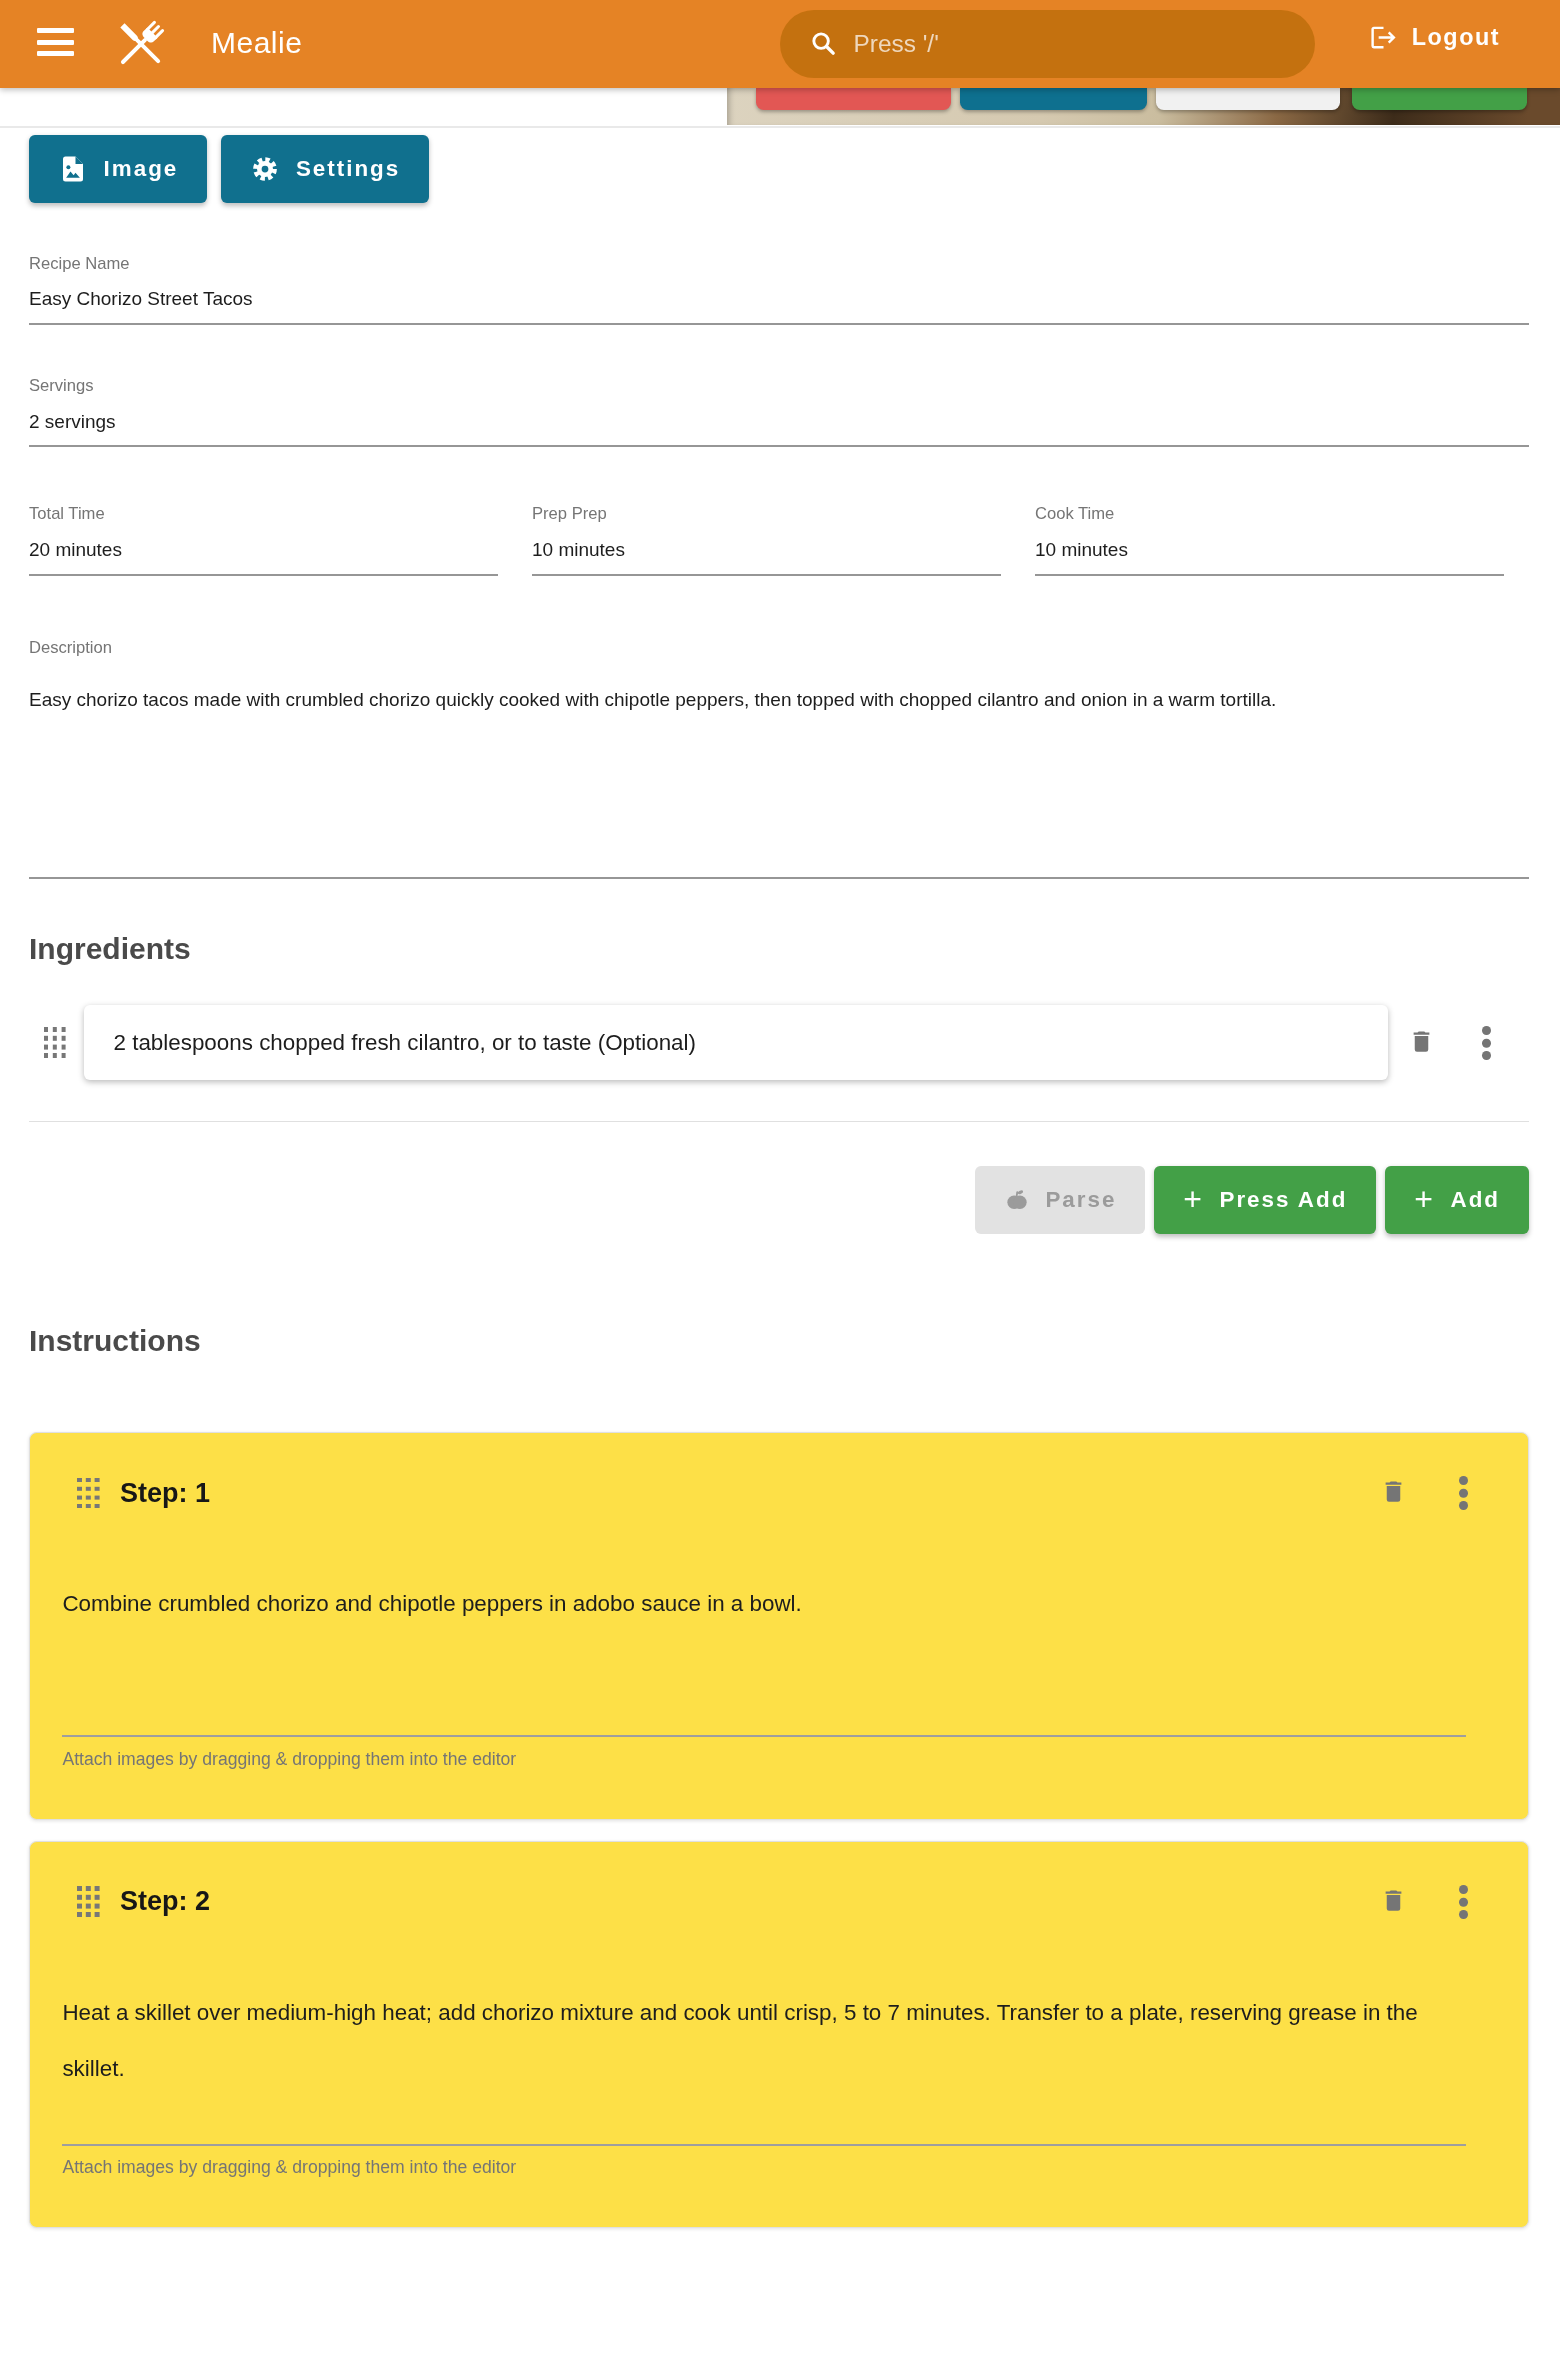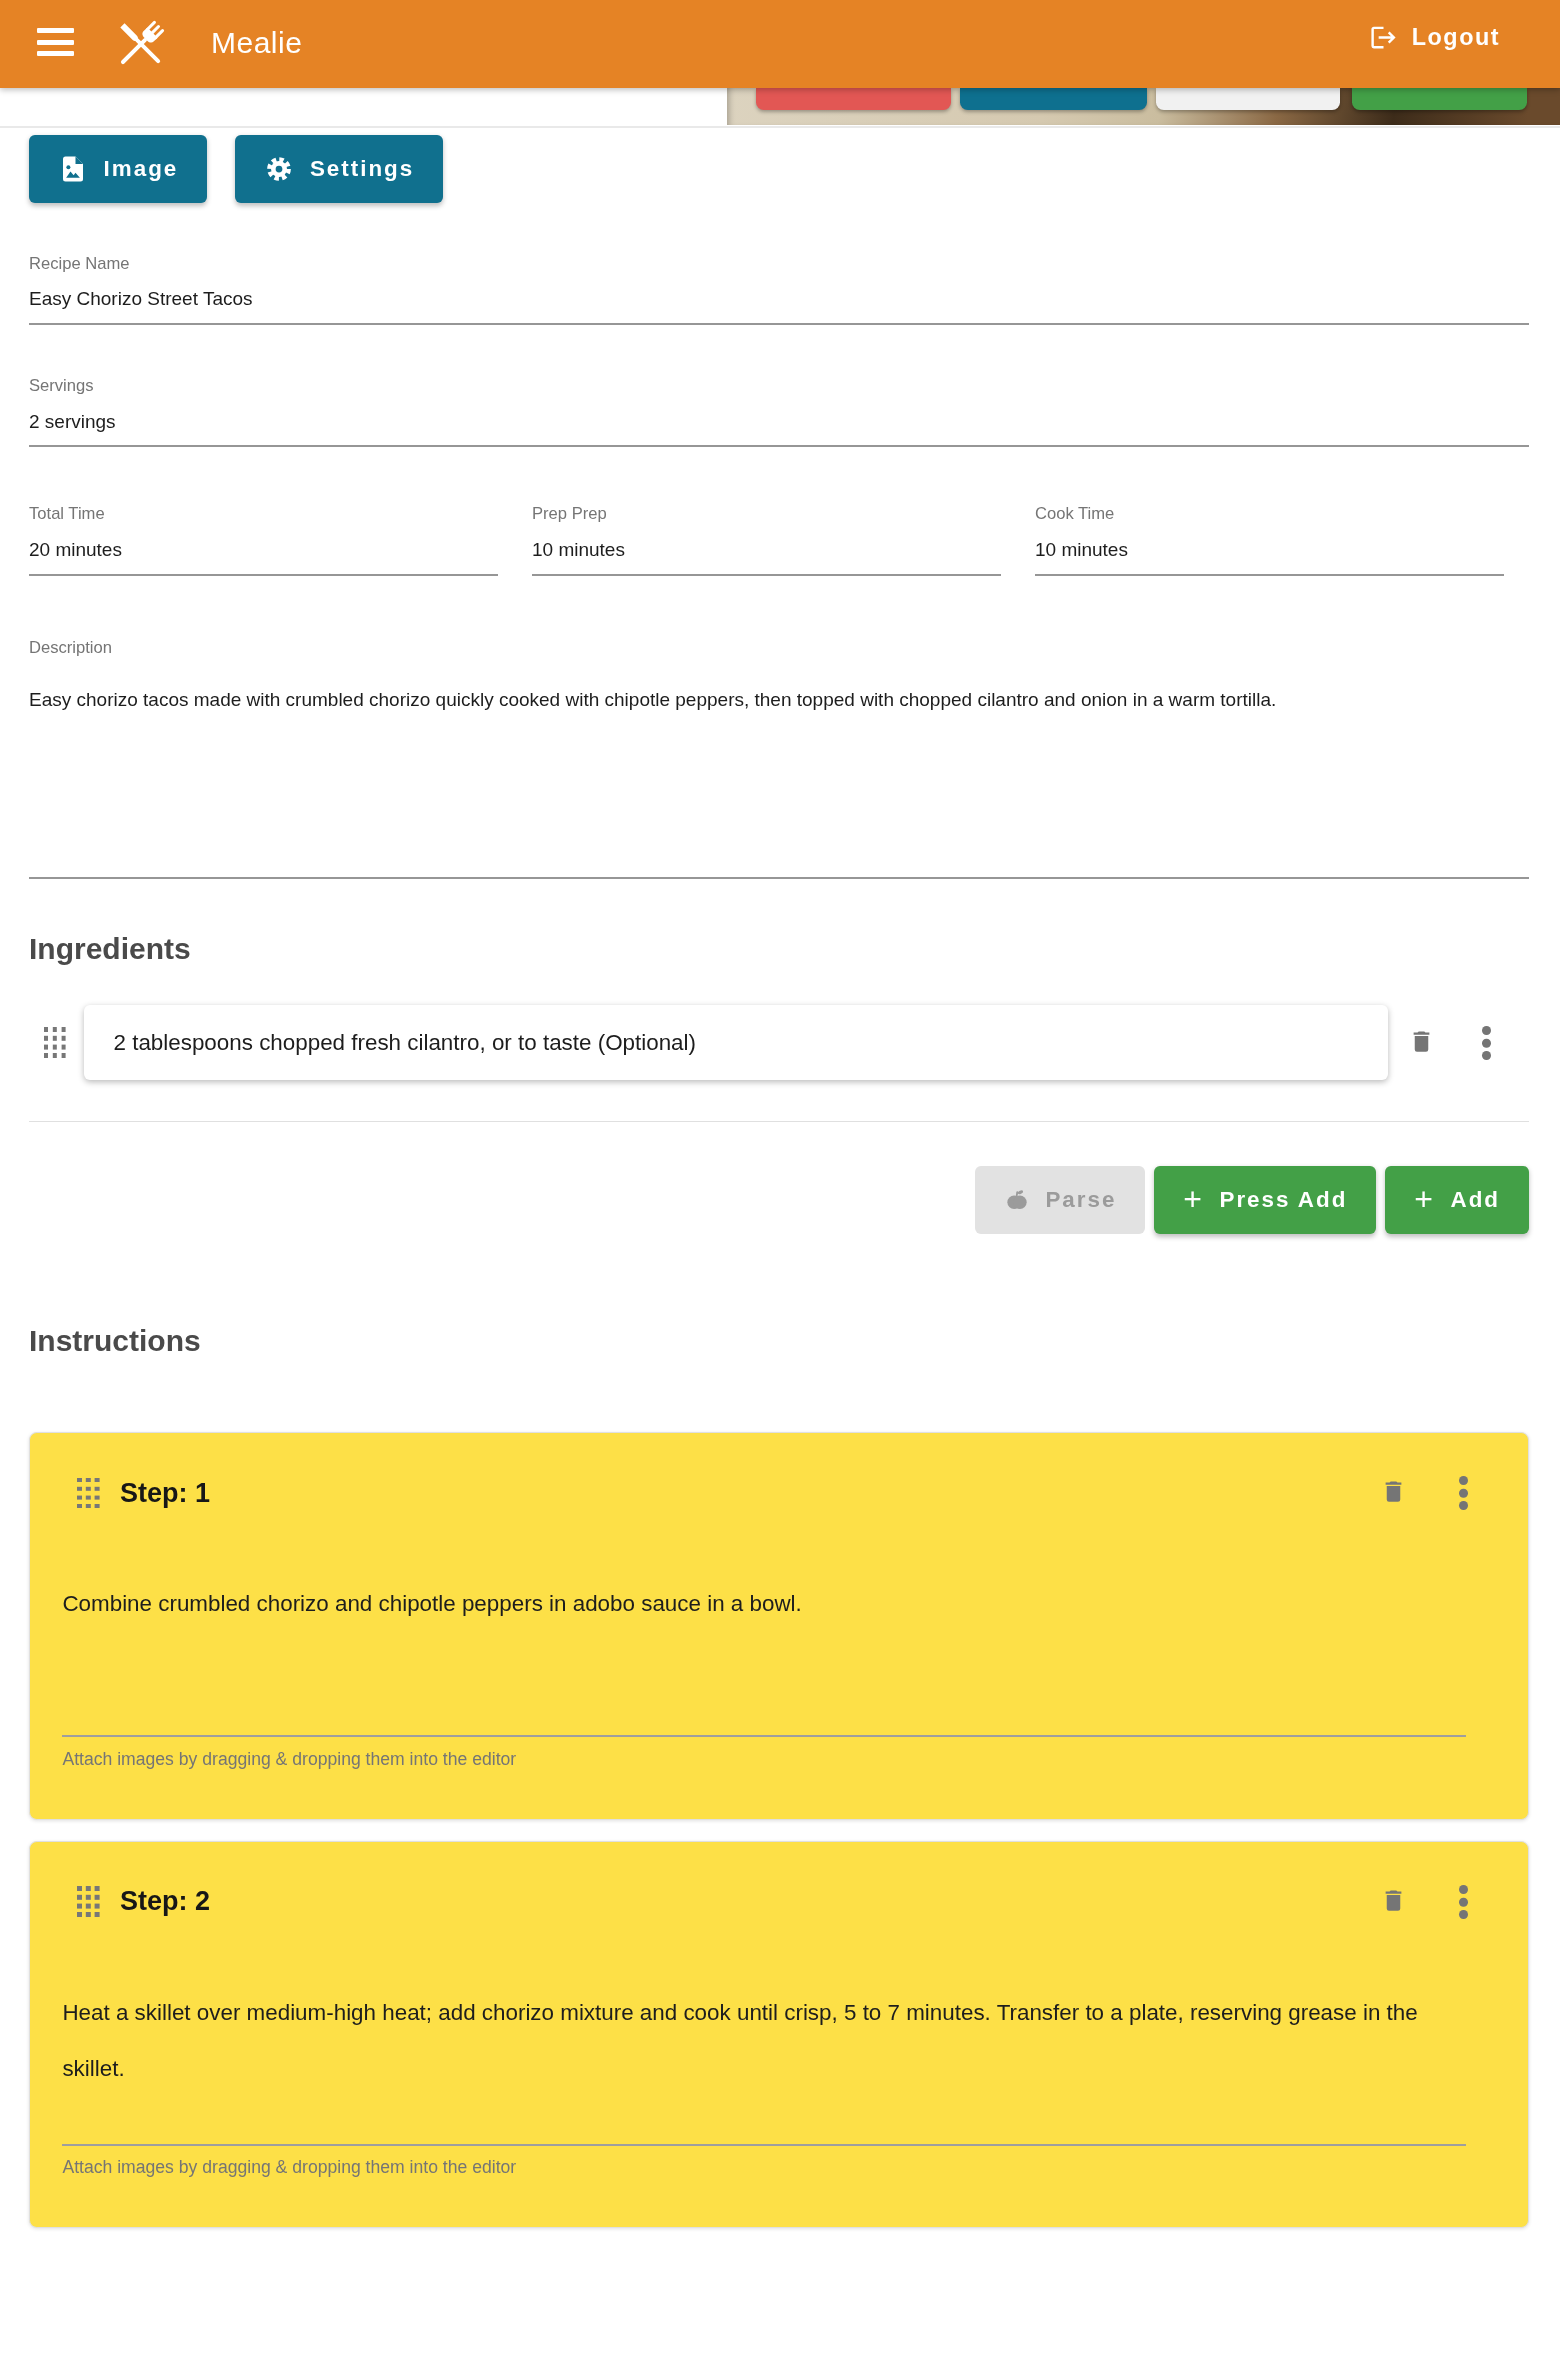--- a/index.html
+++ b/index.html
@@ -33,21 +33,21 @@
   .pbtn { position: absolute; top: 0; height: 21.5px; border-radius: 0 0 7.8px 7.8px;
     box-shadow: 0 2px 3.9px rgba(0,0,0,.3); cursor: pointer; }
   .pbtn-0 { left: 756px; width: 195px; }
   .pbtn-1 { left: 960px; width: 187px; }
   .pbtn-2 { left: 1156px; width: 184px; }
   .pbtn-3 { left: 1352px; width: 175px; }
 
   
   .main { padding: 0 31px 0 29px; }
 
-  .toolbar { margin: 6.8px 0 0 0; display: flex; gap: 28px; }
+  .toolbar { margin: 6.8px 0 0 0; display: flex; gap: 14px; }
   .btn { display: inline-flex; align-items: center; justify-content: center; gap: 15.6px;
     height: 68px; border: none; border-radius: 5.9px; font-family: inherit;
     font-size: 22.4px; font-weight: 700; letter-spacing: 2px; cursor: pointer;
     box-shadow: 0 2.9px 4.9px rgba(0,0,0,.25); padding: 0 29px; }
   .btn-teal { background: #10708E; color: #fff; }
   .btn-green { background: #43A047; color: #fff; }
   .btn-disabled { background: #e2e2e2; color: #9b9b9b; box-shadow: none; cursor: default; }
   .plus { font-size: 32px; font-weight: 400; line-height: 1; position: relative; top: -1px; }
 
   .field { margin-top: 51px; }
@@ -118,20 +118,27 @@
         <rect x="9.1" y="1.5" width="1.2" height="5.2" rx="0.6"></rect>
         <rect x="11.4" y="1.5" width="1.2" height="5.2" rx="0.6"></rect>
         <rect x="13.7" y="1.5" width="1.2" height="5.2" rx="0.6"></rect>
         <path d="M9.1 5.5 H14.9 V7.6 C14.9 8.8 13.9 9.3 12.8 9.3 L11.2 9.3 C10.1 9.3 9.1 8.8 9.1 7.6 Z"></path>
         <rect x="11.2" y="9" width="1.6" height="14" rx="0.8"></rect>
       </g>
     </g>
   </svg>
   <div class="app-title">Mealie</div>
 
+  <div class="searchpill">
+    <svg width="29" height="29" viewBox="0 0 24 24">
+      <circle cx="10" cy="10" r="6" fill="none" stroke="#ffffff" stroke-width="2.4"></circle>
+      <line x1="14.5" y1="14.5" x2="20" y2="20" stroke="#ffffff" stroke-width="2.8" stroke-linecap="round"></line>
+    </svg>
+    <span class="ph">Press '/'</span>
+  </div>
 
   <div class="logout">
     <svg width="29" height="29" viewBox="0 0 24 24">
       <path fill="#ffffff" d="M17,7L15.59,8.41L18.17,11H8V13H18.17L15.59,15.58L17,17L22,12M4,5H12V3H4C2.89,3 2,3.89 2,5V19A2,2 0 0,0 4,21H12V19H4V5Z"></path>
     </svg>
     <span>Logout</span>
   </div>
 </header>
 
 <div class="hero">

